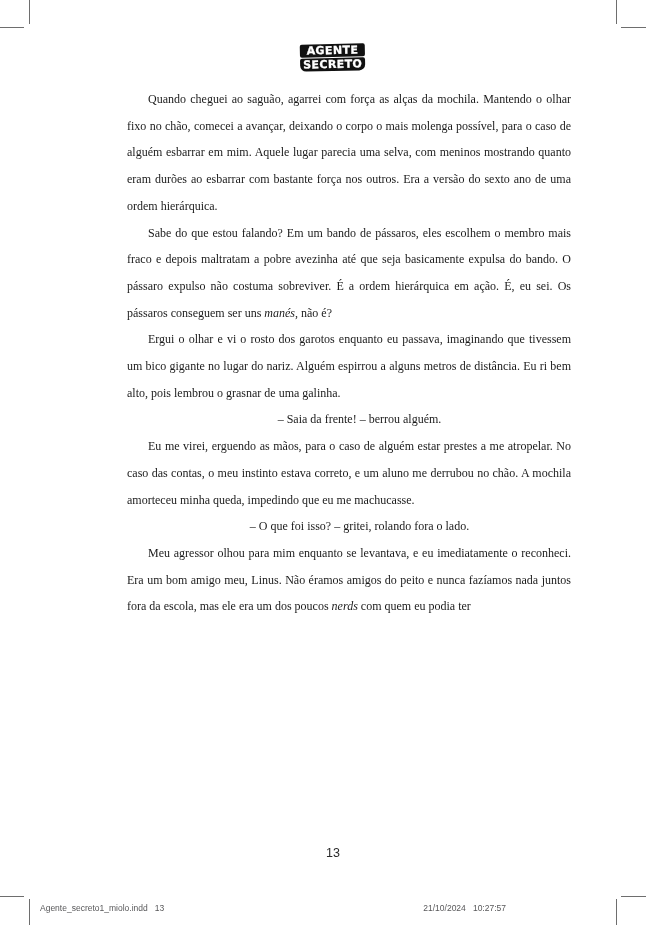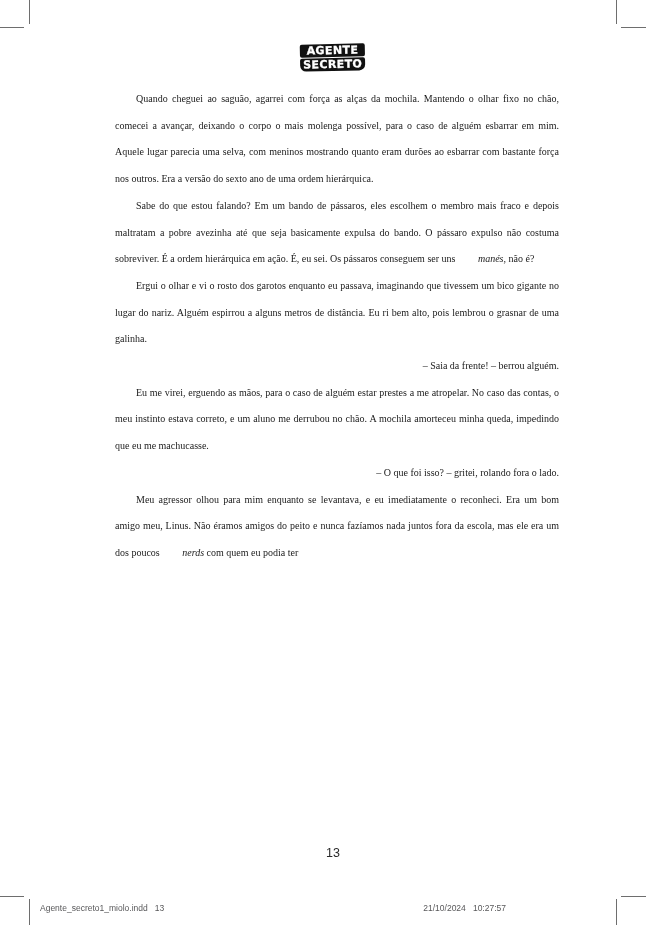--- a/index.html
+++ b/index.html
@@ -69,39 +69,38 @@
     -webkit-text-stroke: 0.3px #ffffff;
   }
   .logo-line.line2 {
     margin-top: 1px;
     border-radius: 2px 2px 6px 6px;
   }
 
   
   .body-text {
     position: absolute;
-    left: 4px;
+    left: 16px;
     top: 86px;
     width: 444px;
-    font-size: 10px;
+    font-size: 12px;
     line-height: 26.7px;
     text-align: justify;
     text-justify: inter-word;
     hyphens: manual;
   }
   .body-text p {
     margin: 0;
     text-indent: 21px;
   }
   .body-text p.dialogue {
     text-indent: 21px;
-    text-align: right;
+    text-align: center;
   }
   .body-text i {
-    margin-left: 20px;
   }
 
   
   .folio {
     position: absolute;
     left: 0;
     top: 846px;
     width: 444px;
     text-align: center;
     font-family: Liberation Sans, sans-serif;

